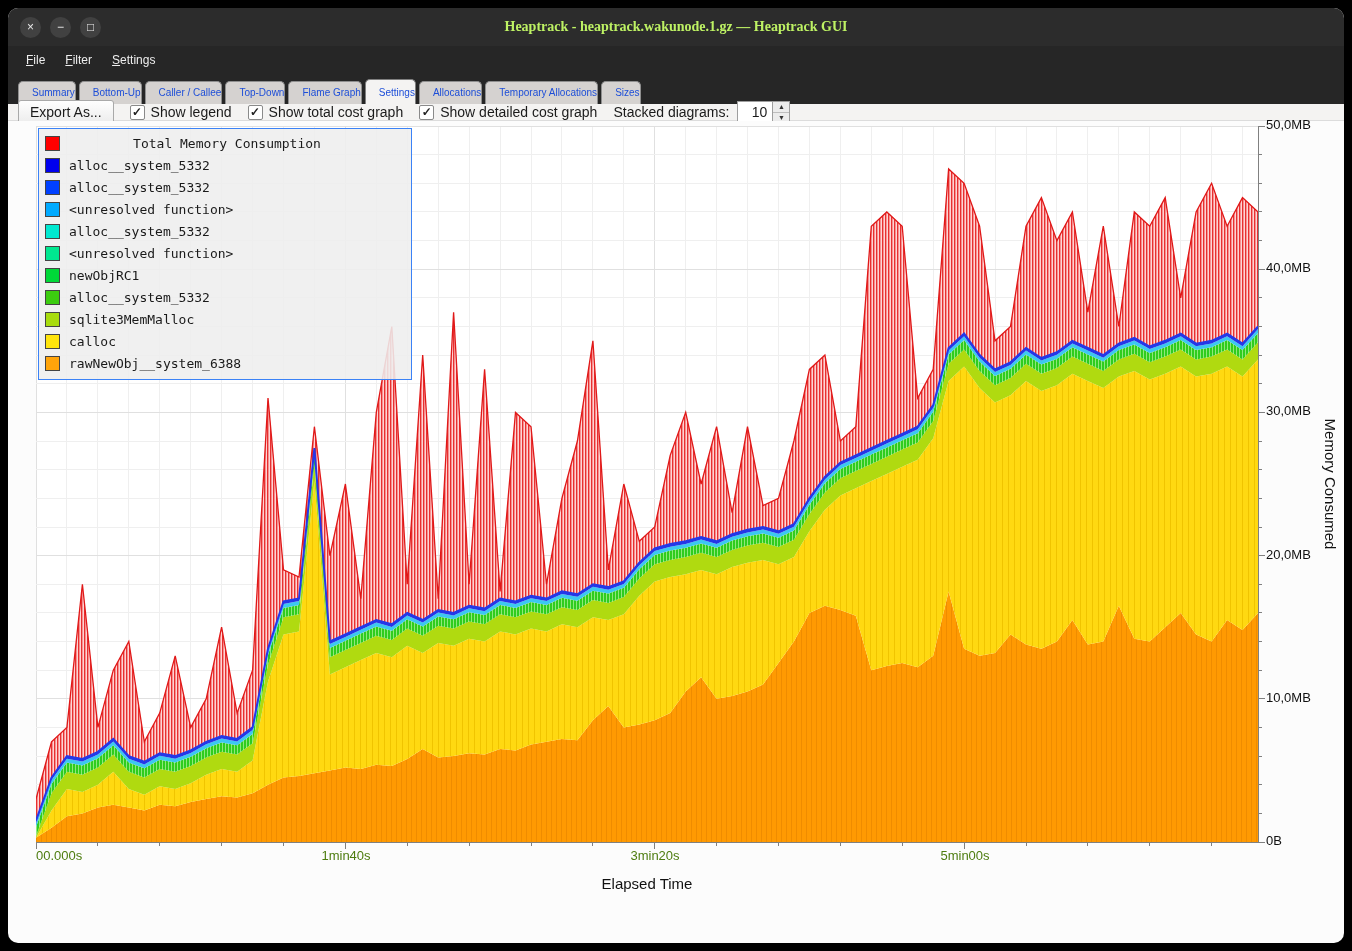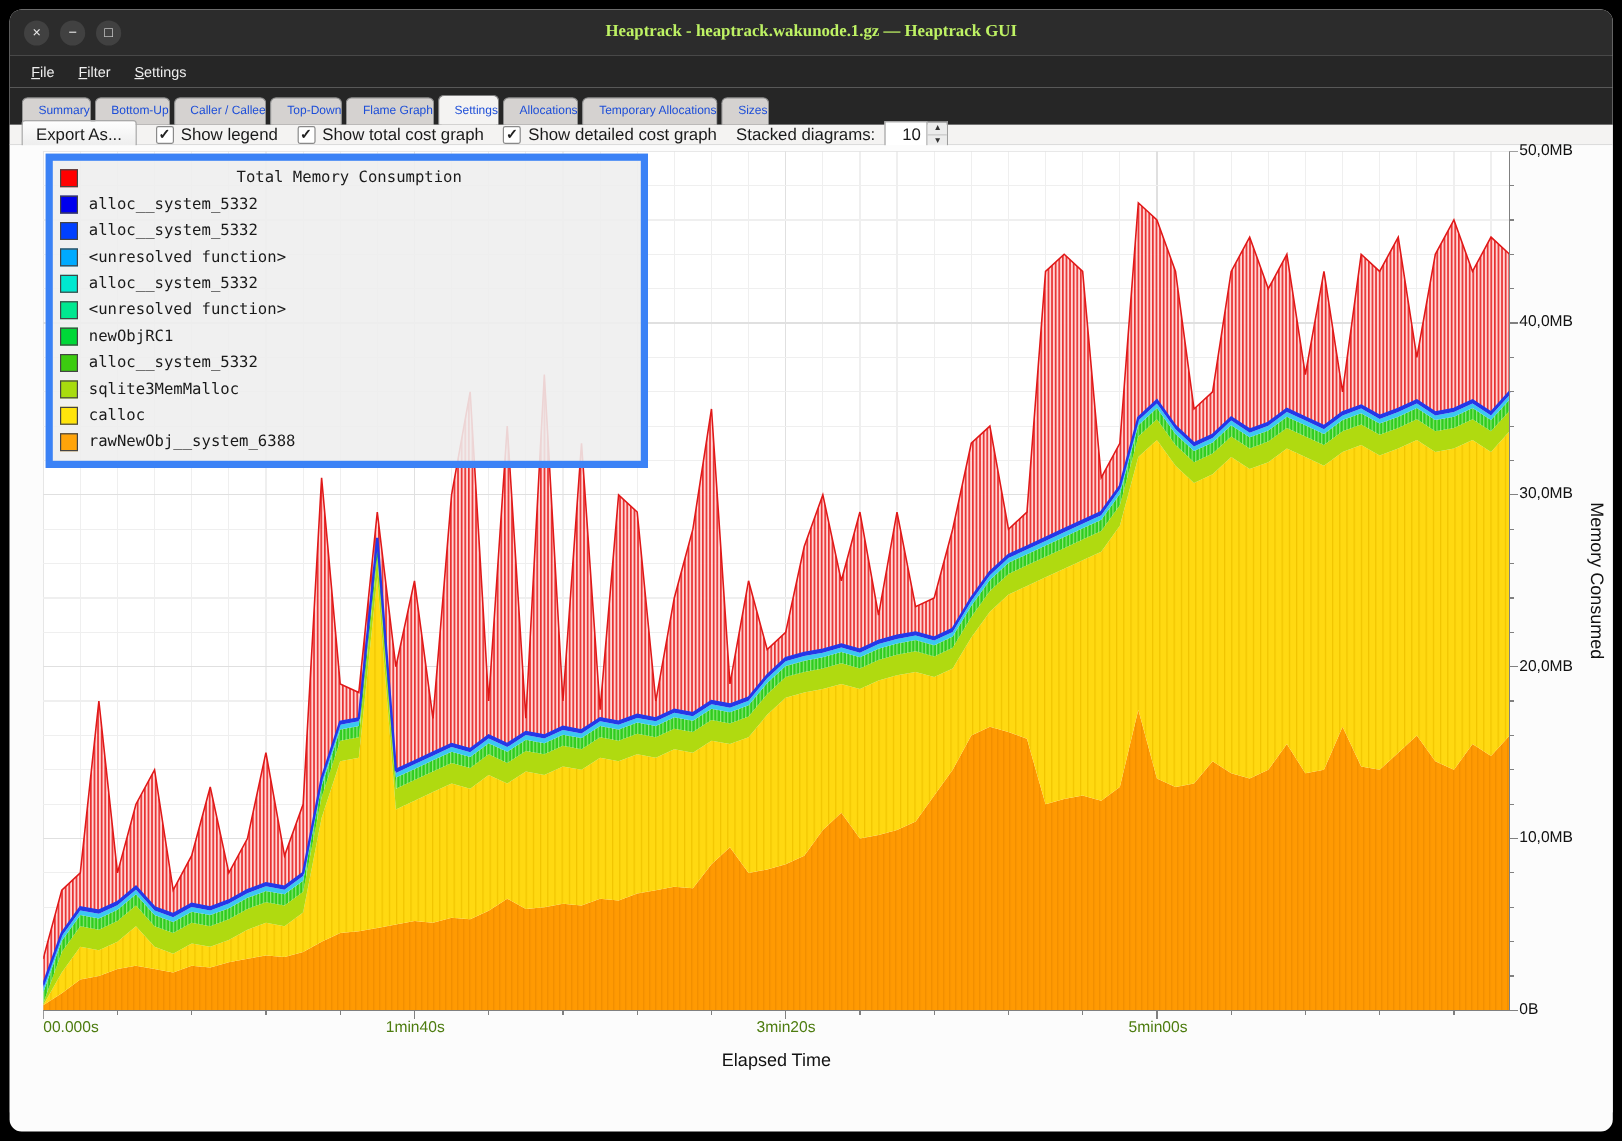--- a/index.html
+++ b/index.html
@@ -46,22 +46,22 @@
   .content { position:relative; height:806px; background:#fcfcfc; }
   #chart-svg { position:absolute; left:28px; top:5px; }
   .ytick { position:absolute; left:1258px; font-size:13px; color:#111; }
   .xtick { position:absolute; top:727px; font-size:13px; color:#4d7c0f; white-space:nowrap; }
   .xtick.centered { transform:translateX(-50%); }
   .xlabel { position:absolute; top:754px; left:639px; transform:translateX(-50%); font-size:15px; color:#111; }
   .ylabel { position:absolute; left:1314px; top:363px; transform:translateY(-50%);
             writing-mode:vertical-rl; font-size:15px; color:#111; }
 
   
-  .legend { position:absolute; left:30px; top:7px; width:502px; background:rgba(238,238,238,0.88);
-            border:6px solid #3b82f6; padding:3px 6px 5px 6px;
+  .legend { position:absolute; left:30px; top:7px; width:374px; background:rgba(238,238,238,0.88);
+            border:1px solid #3b82f6; padding:3px 6px 5px 6px;
             font-family:"DejaVu Sans Mono", monospace; font-size:13px; color:#1a1a1a; }
   .lrow { display:flex; align-items:center; height:22px; }
   .swatch { width:15px; height:15px; border:1px solid #444; margin-right:9px; flex:0 0 auto; }
   .ltitle { flex:1; text-align:center; padding-right:20px; }
 </style>
 </head>
 <body>
 
 <div class="window">
 

